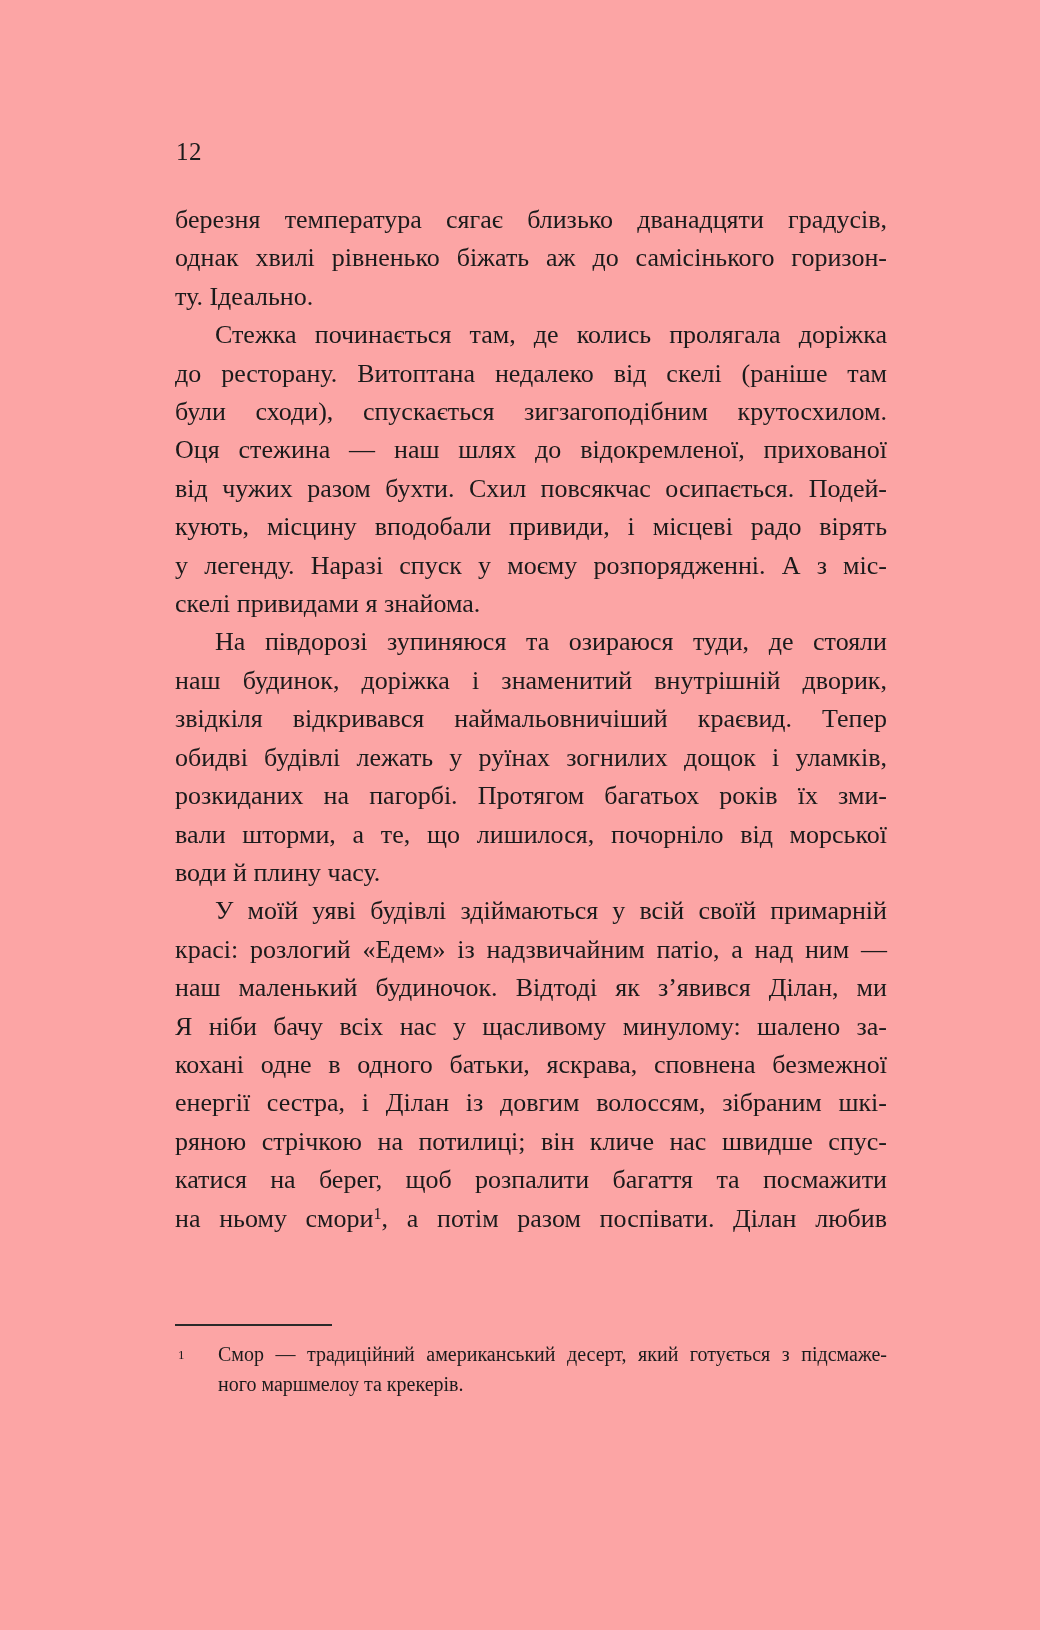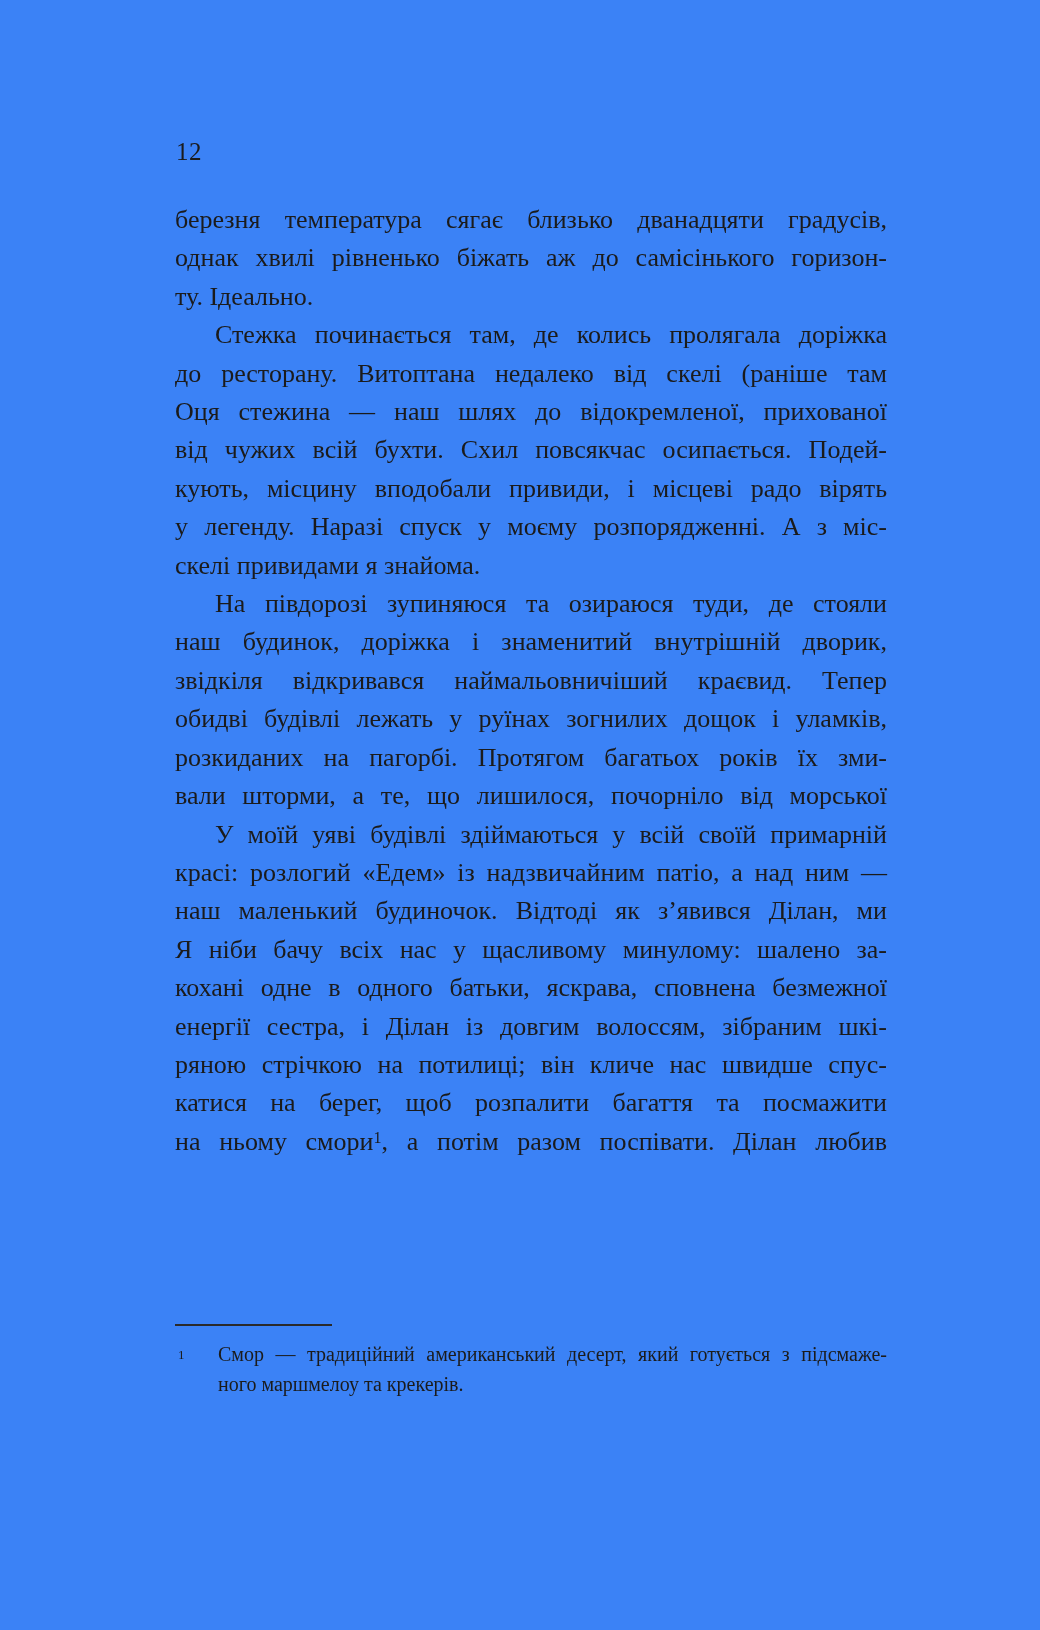--- a/index.html
+++ b/index.html
@@ -5,21 +5,21 @@
   * { margin: 0; padding: 0; box-sizing: border-box; }
 
   html, body {
     background: #ffffff;
   }
 
   .page {
     position: relative;
     width: 1040px;
     height: 1630px;
-    background: #3b82f6;
+    background: #fca5a5;
     color: #1b1b1b;
     font-family: "Liberation Serif", "DejaVu Serif", serif;
     overflow: hidden;
   }
 
   .page-number {
     position: absolute;
     left: 176px;
     top: 139px;
     font-size: 25px;
@@ -96,33 +96,35 @@
 
   <div class="body-text">
       <div class="para">
         <div class="line">березня температура сягає близько дванадцяти градусів,</div>
         <div class="line">однак хвилі рівненько біжать аж до самісінького горизон-</div>
         <div class="line no-justify">ту. Ідеально.</div>
       </div>
       <div class="para indent">
         <div class="line">Стежка починається там, де колись пролягала доріжка</div>
         <div class="line">до ресторану. Витоптана недалеко від скелі (раніше там</div>
+        <div class="line">були сходи), спускається зигзагоподібним крутосхилом.</div>
         <div class="line">Оця стежина — наш шлях до відокремленої, прихованої</div>
-        <div class="line">від чужих всій бухти. Схил повсякчас осипається. Подей-</div>
+        <div class="line">від чужих разом бухти. Схил повсякчас осипається. Подей-</div>
         <div class="line">кують, місцину вподобали привиди, і місцеві радо вірять</div>
         <div class="line">у легенду. Наразі спуск у моєму розпорядженні. А з міс-</div>
         <div class="line no-justify">скелі привидами я знайома.</div>
       </div>
       <div class="para indent">
         <div class="line">На півдорозі зупиняюся та озираюся туди, де стояли</div>
         <div class="line">наш будинок, доріжка і знаменитий внутрішній дворик,</div>
         <div class="line">звідкіля відкривався наймальовничіший краєвид. Тепер</div>
         <div class="line">обидві будівлі лежать у руїнах зогнилих дощок і уламків,</div>
         <div class="line">розкиданих на пагорбі. Протягом багатьох років їх зми-</div>
         <div class="line">вали шторми, а те, що лишилося, почорніло від морської</div>
+        <div class="line no-justify">води й плину часу.</div>
       </div>
       <div class="para indent">
         <div class="line">У моїй уяві будівлі здіймаються у всій своїй примарній</div>
         <div class="line">красі: розлогий «Едем» із надзвичайним патіо, а над ним —</div>
         <div class="line">наш маленький будиночок. Відтоді як з’явився Ділан, ми</div>
         <div class="line">Я ніби бачу всіх нас у щасливому минулому: шалено за-</div>
         <div class="line">кохані одне в одного батьки, яскрава, сповнена безмежної</div>
         <div class="line">енергії сестра, і Ділан із довгим волоссям, зібраним шкі-</div>
         <div class="line">ряною стрічкою на потилиці; він кличе нас швидше спус-</div>
         <div class="line">катися на берег, щоб розпалити багаття та посмажити</div>

